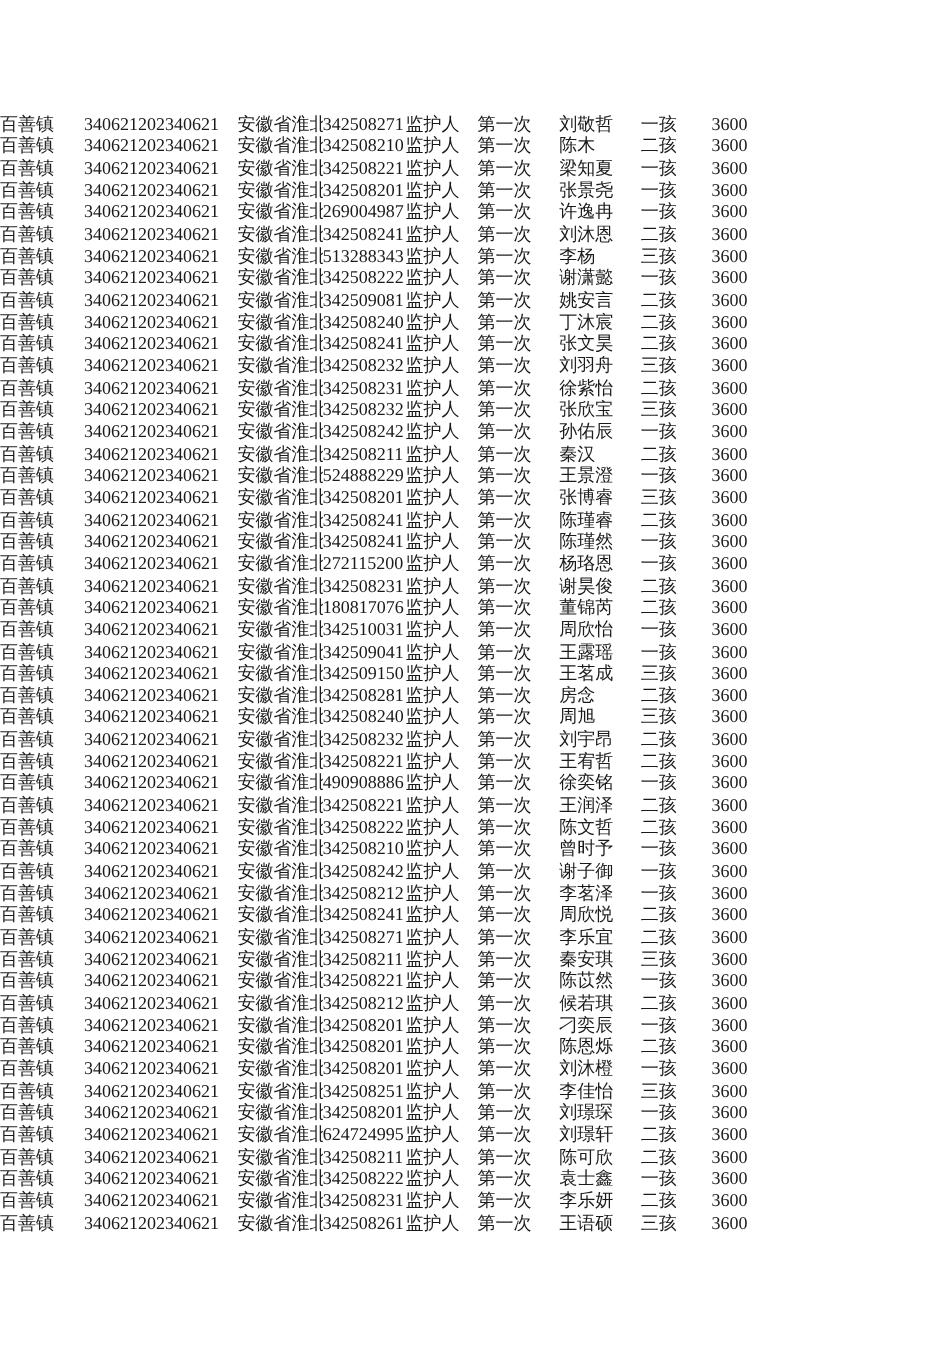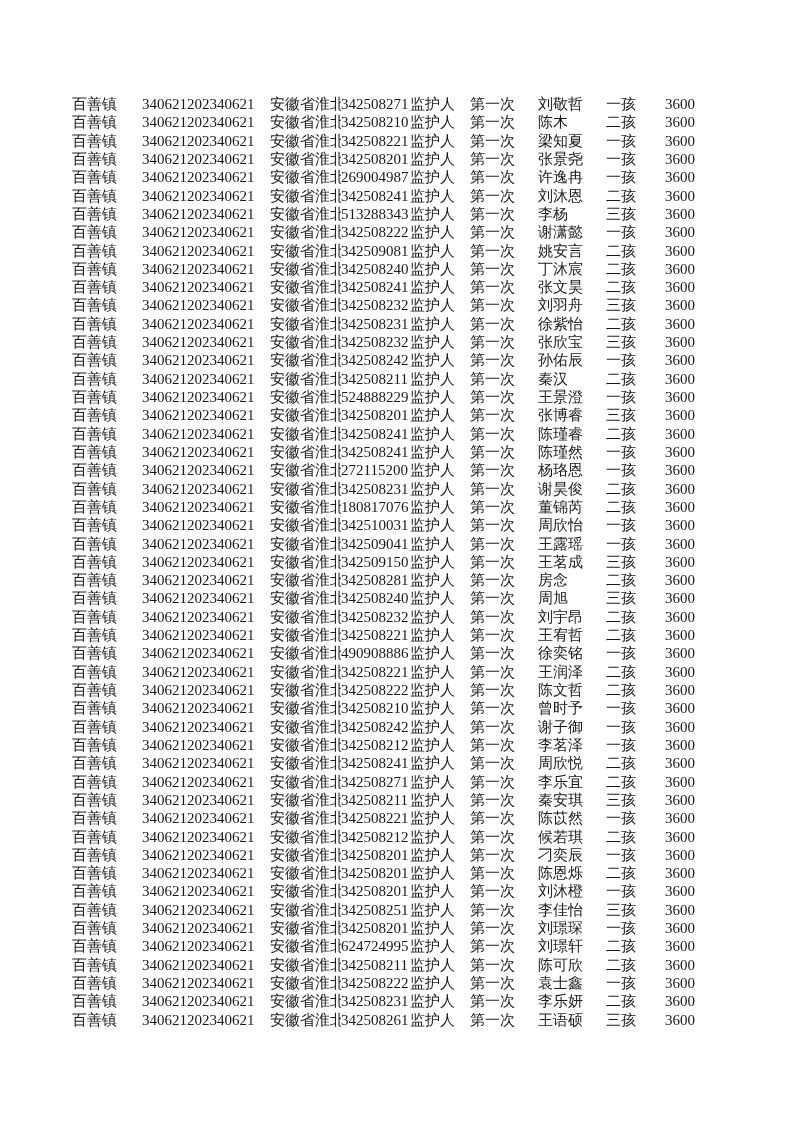--- a/index.html
+++ b/index.html
@@ -18,21 +18,20 @@
   }
   .rows {
     position: absolute;
     left: 0;
     top: 95px;
     width: 793px;
   }
   .row {
     display: grid;
     grid-template-columns: 70px 128px 71px 69px 60px 68px 68px 59px 40px;
-    padding-left: 72px;
     height: 18.32px;
     line-height: 18.32px;
     font-size: 15px;
     white-space: nowrap;
   }
   .cell {
     overflow: hidden;
     white-space: nowrap;
     letter-spacing: 0px;
   }

